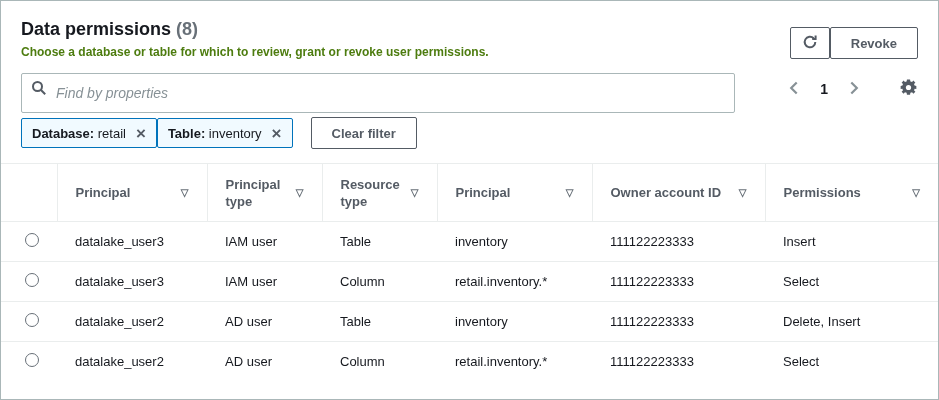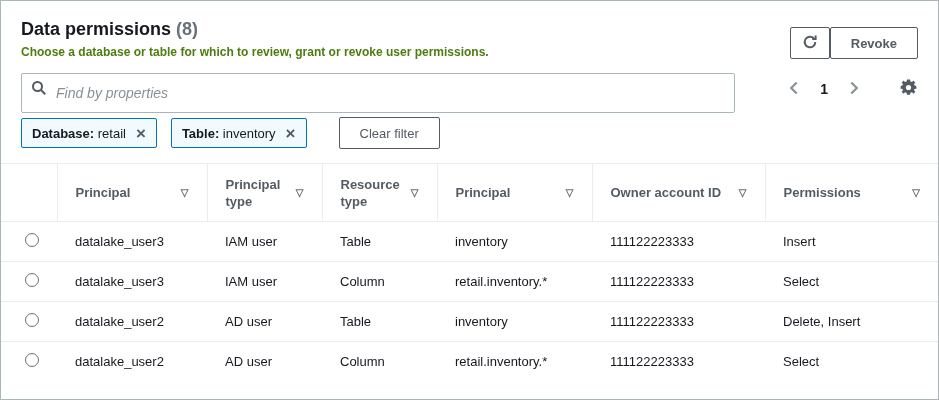--- a/index.html
+++ b/index.html
@@ -105,42 +105,41 @@
   .gear-btn {
     background: none; border: none; cursor: pointer;
     margin-left: 38px;
     display: inline-flex; align-items: center;
   }
 
   
   .filter-row {
     display: flex;
     align-items: center;
-    gap: 14px;
     padding: 12px 20px 0 20px;
   }
   .chip {
     display: inline-flex;
     align-items: center;
     gap: 8px;
     height: 30px;
     padding: 0 8px 0 10px;
     border: 1px solid var(--chip-border, #0073bb);
     border-radius: 2px;
     background: #f1faff;
     font-size: 13px;
     color: #16191f;
   }
   .chip .chip-key { font-weight: bold; }
   .chip .chip-x {
     background: none; border: none; cursor: pointer;
     font-size: 17px; line-height: 1; color: #545b64;
     padding: 0 2px; font-weight: bold;
   }
-  .clear-btn { margin-left: 18px; font-weight: normal; }
+  .clear-btn { margin-left: 18px; font-weight: bold; }
 
   
   table.perm-table {
     width: 100%;
     border-collapse: collapse;
     margin-top: 14px;
     table-layout: fixed;
     font-size: 13px;
   }
   .perm-table th {

